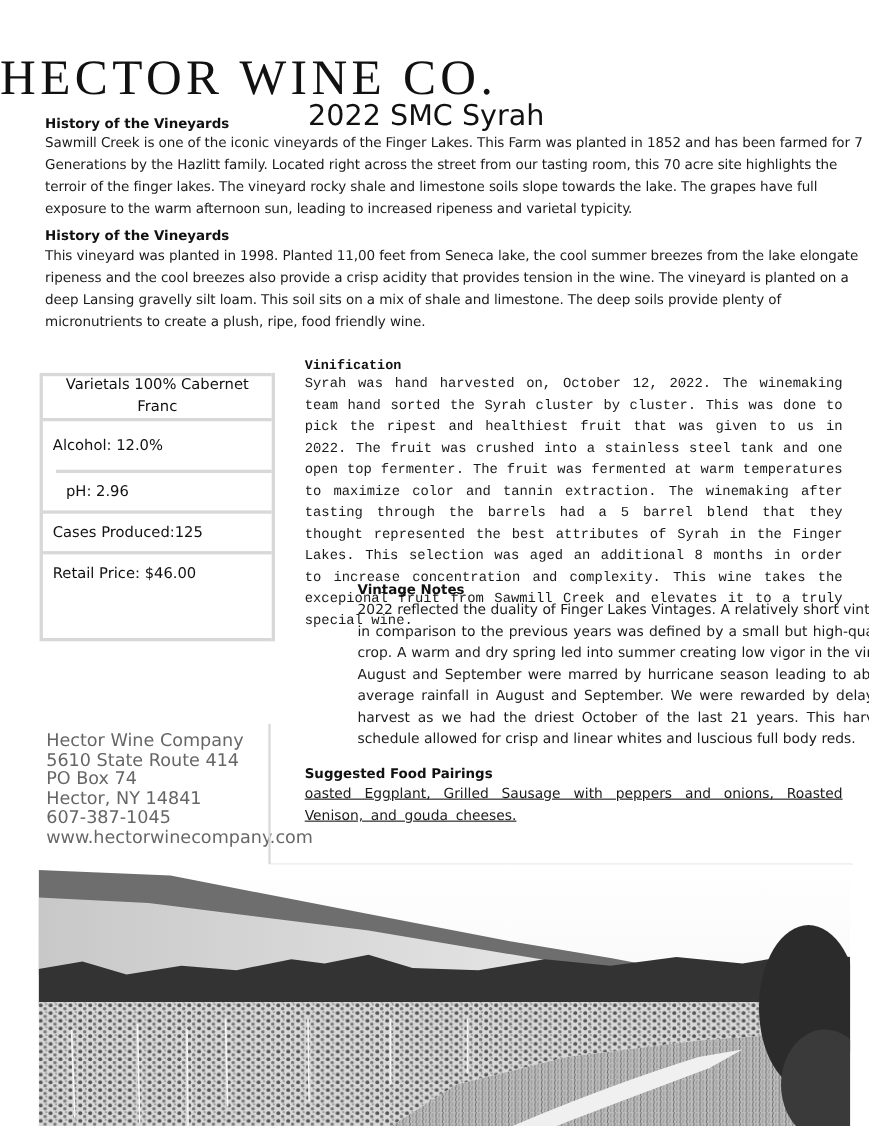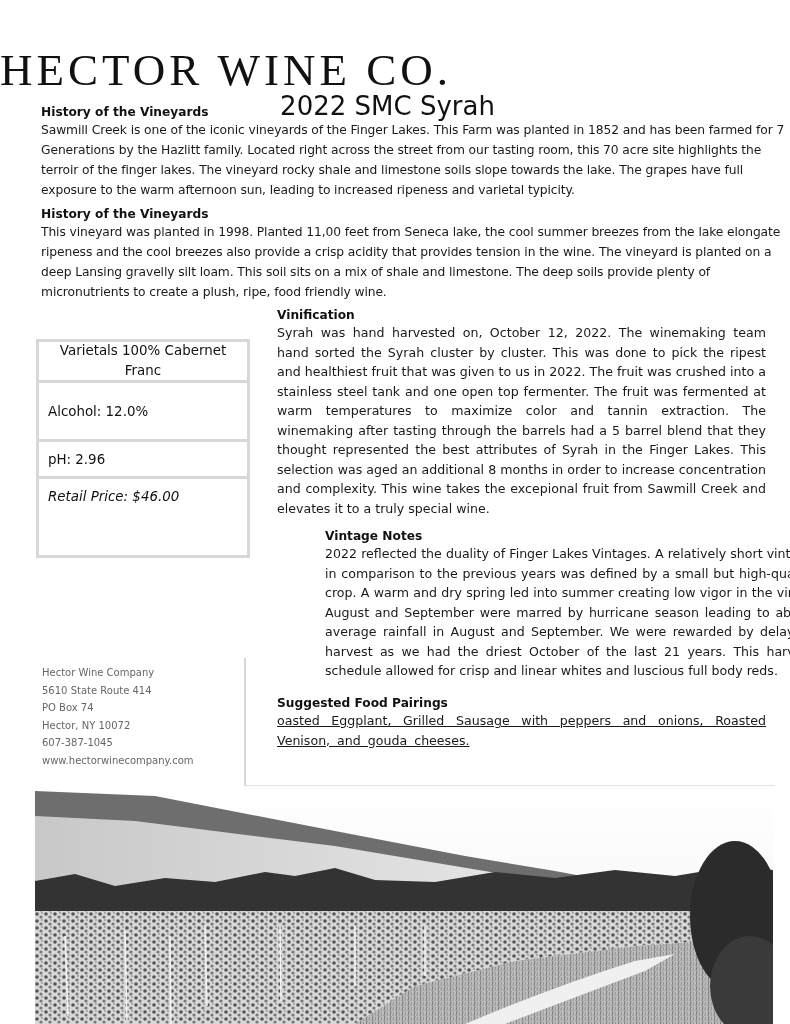--- a/index.html
+++ b/index.html
@@ -7,29 +7,29 @@
   .brand { position: absolute; left: 0; width: 790px; top: 12px; text-align: left; font-family: "Liberation Serif", serif; font-size: 45px; letter-spacing: 4px; font-weight: normal; color: #111; line-height: 56px; }
   .wine-title { position: absolute; left: 0; width: 775px; top: 66px; text-align: center; font-family: "DejaVu Sans", sans-serif; font-size: 26px; font-weight: normal; line-height: 36px; color: #111; }
   .section { position: absolute; left: 41px; width: 745px; }
   .section h3 { margin: 0; font-size: 12.2px; font-weight: bold; line-height: 16px; color: #111; }
   .section p { margin: 0; font-size: 12.3px; line-height: 20px; color: #1a1a1a; letter-spacing: -0.1px; }
   #hist1 { top: 104px; }
   #hist2 { top: 206px; }
   .spec-box { position: absolute; left: 36px; width: 208px; border-left: 3px solid #d8d8d8; border-right: 3px solid #d8d8d8; top: 339px; }
   .spec-cell { border-top: 3px solid #d8d8d8; box-sizing: border-box; font-size: 13.4px; color: #111; padding-left: 9px; display: flex; align-items: center; }
   .spec-cell.center { justify-content: center; text-align: center; padding: 18px 8px; line-height: 20px; }
-  .spec-cell.last { align-items: flex-start; padding-top: 10px; border-bottom: 3px solid #d8d8d8; font-style: italic; }
-  .contact { position: absolute; left: 42px; top: 664px; font-size: 10px; line-height: 17.6px; color: #666; }
+  .spec-cell.last { align-items: flex-start; padding-top: 10px; border-bottom: 3px solid #d8d8d8; }
+  .contact { position: absolute; left: 42px; top: 664px; font-size: 16px; line-height: 17.6px; color: #666; }
   .contact div { white-space: nowrap; }
   .vline { position: absolute; left: 244px; top: 658px; width: 2px; height: 128px; background: #d8d8d8; }
   .hline { position: absolute; left: 245px; top: 785px; width: 530px; height: 1px; background: #e2e2e2; }
   .right-col { position: absolute; left: 277px; width: 489px; }
   .right-col h3 { margin: 0; font-size: 12.2px; font-weight: bold; line-height: 16px; color: #111; }
   .right-col p { margin: 0; font-size: 12.6px; line-height: 19.5px; text-align: justify; color: #1a1a1a; }
-  #vinification { top: 307px; }
+  #vinification { top: 324px; font-family: Liberation Mono, monospace; }
   #vintage { top: 528px; margin-left: 48px; }
   #pairings { top: 695px; }
   .photo { position: absolute; left: 35px; top: 786px; width: 738px; height: 238px; overflow: hidden; background: #fff; }
   .photo svg { display: block; }
 </style>
 </head>
 <body>
 
 <h1 class="brand">HECTOR WINE CO.</h1>
 <h2 class="wine-title">2022 SMC Syrah</h2>
@@ -39,30 +39,31 @@
   <p>Sawmill Creek is one of the iconic vineyards of the Finger Lakes. This Farm was planted in 1852 and has been farmed for 7 Generations by the Hazlitt family. Located right across the street from our tasting room, this 70 acre site highlights the terroir of the finger lakes. The vineyard rocky shale and limestone soils slope towards the lake. The grapes have full exposure to the warm afternoon sun, leading to increased ripeness and varietal typicity.</p>
 </section>
 
 <section class="section" id="hist2">
   <h3>History of the Vineyards</h3>
   <p>This vineyard was planted in 1998. Planted 11,00 feet from Seneca lake, the cool summer breezes from the lake elongate ripeness and the cool breezes also provide a crisp acidity that provides tension in the wine. The vineyard is planted on a deep Lansing gravelly silt loam. This soil sits on a mix of shale and limestone. The deep soils provide plenty of micronutrients to create a plush, ripe, food friendly wine.</p>
 </section>
 
 <div class="spec-box">
   <div class="spec-cell center" style="height:41px;">Varietals 100% Cabernet Franc</div>
-  <div class="spec-cell" style="height:59px;">Alcohol: 12.0%</div>
-  <div class="spec-cell" style="height:37px;">pH: 2.96</div>
+  <div class="spec-cell" style="height:47px;">Alcohol: 12.0%</div>
+  <div class="spec-cell" style="height:37px;margin-left:12px;">pH: 2.96</div>
+  <div class="spec-cell" style="height:37px;">Cases Produced:125</div>
   <div class="spec-cell last" style="height:82px;">Retail Price: $46.00</div>
 </div>
 
 <div class="contact">
   <div>Hector Wine Company</div>
   <div>5610 State Route 414</div>
   <div>PO Box 74</div>
-  <div>Hector, NY 10072</div>
+  <div>Hector, NY 14841</div>
   <div>607-387-1045</div>
   <div>www.hectorwinecompany.com</div>
 </div>
 
 <div class="vline"></div>
 <div class="hline"></div>
 
 <section class="right-col" id="vinification">
   <h3>Vinification</h3>
   <p>Syrah was hand harvested on, October 12, 2022. The winemaking team hand sorted the Syrah cluster by cluster. This was done to pick the ripest and healthiest fruit that was given to us in 2022. The fruit was crushed into a stainless steel tank and one open top fermenter. The fruit was fermented at warm temperatures to maximize color and tannin extraction.  The winemaking after tasting through the barrels had a 5 barrel blend that they thought represented the best attributes of Syrah in the Finger Lakes. This selection was aged an additional 8 months in order to increase concentration and complexity. This wine takes the excepional fruit from Sawmill Creek and elevates it to a truly special wine.</p>

